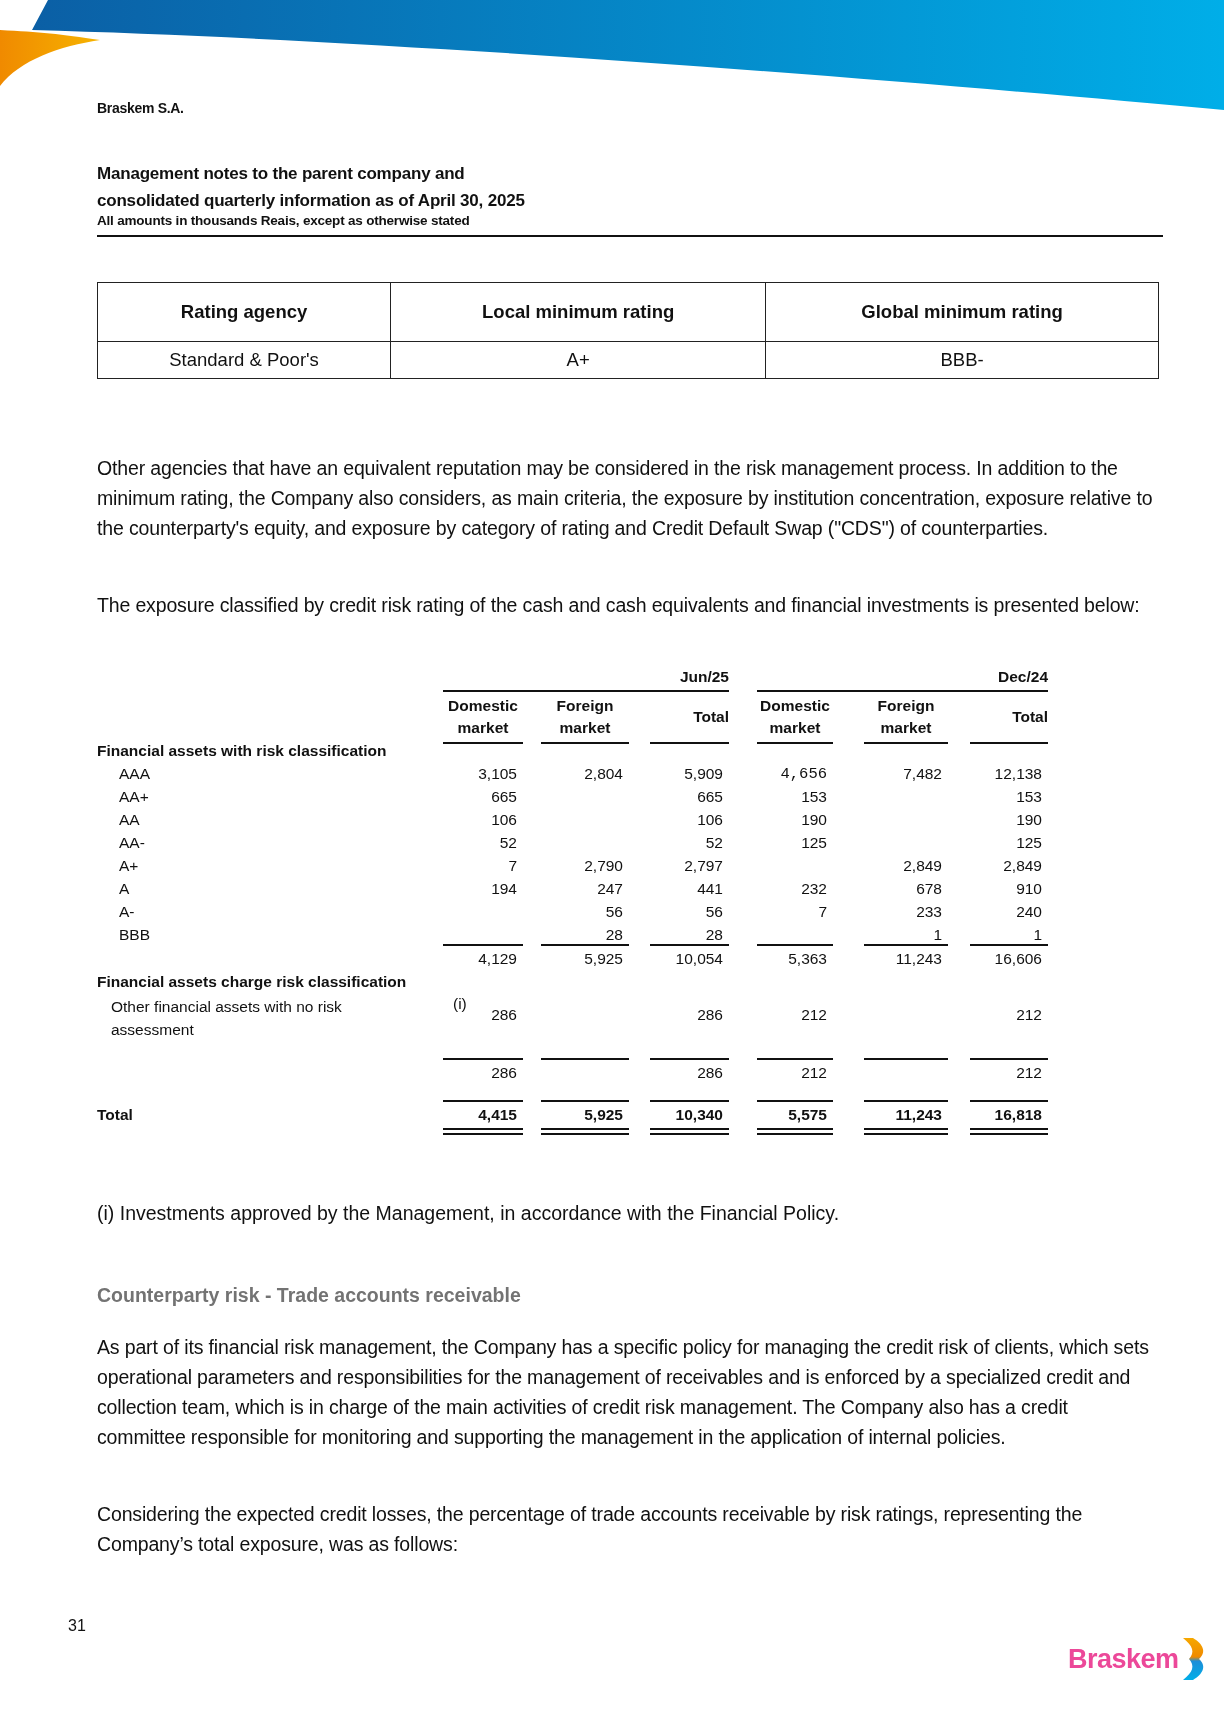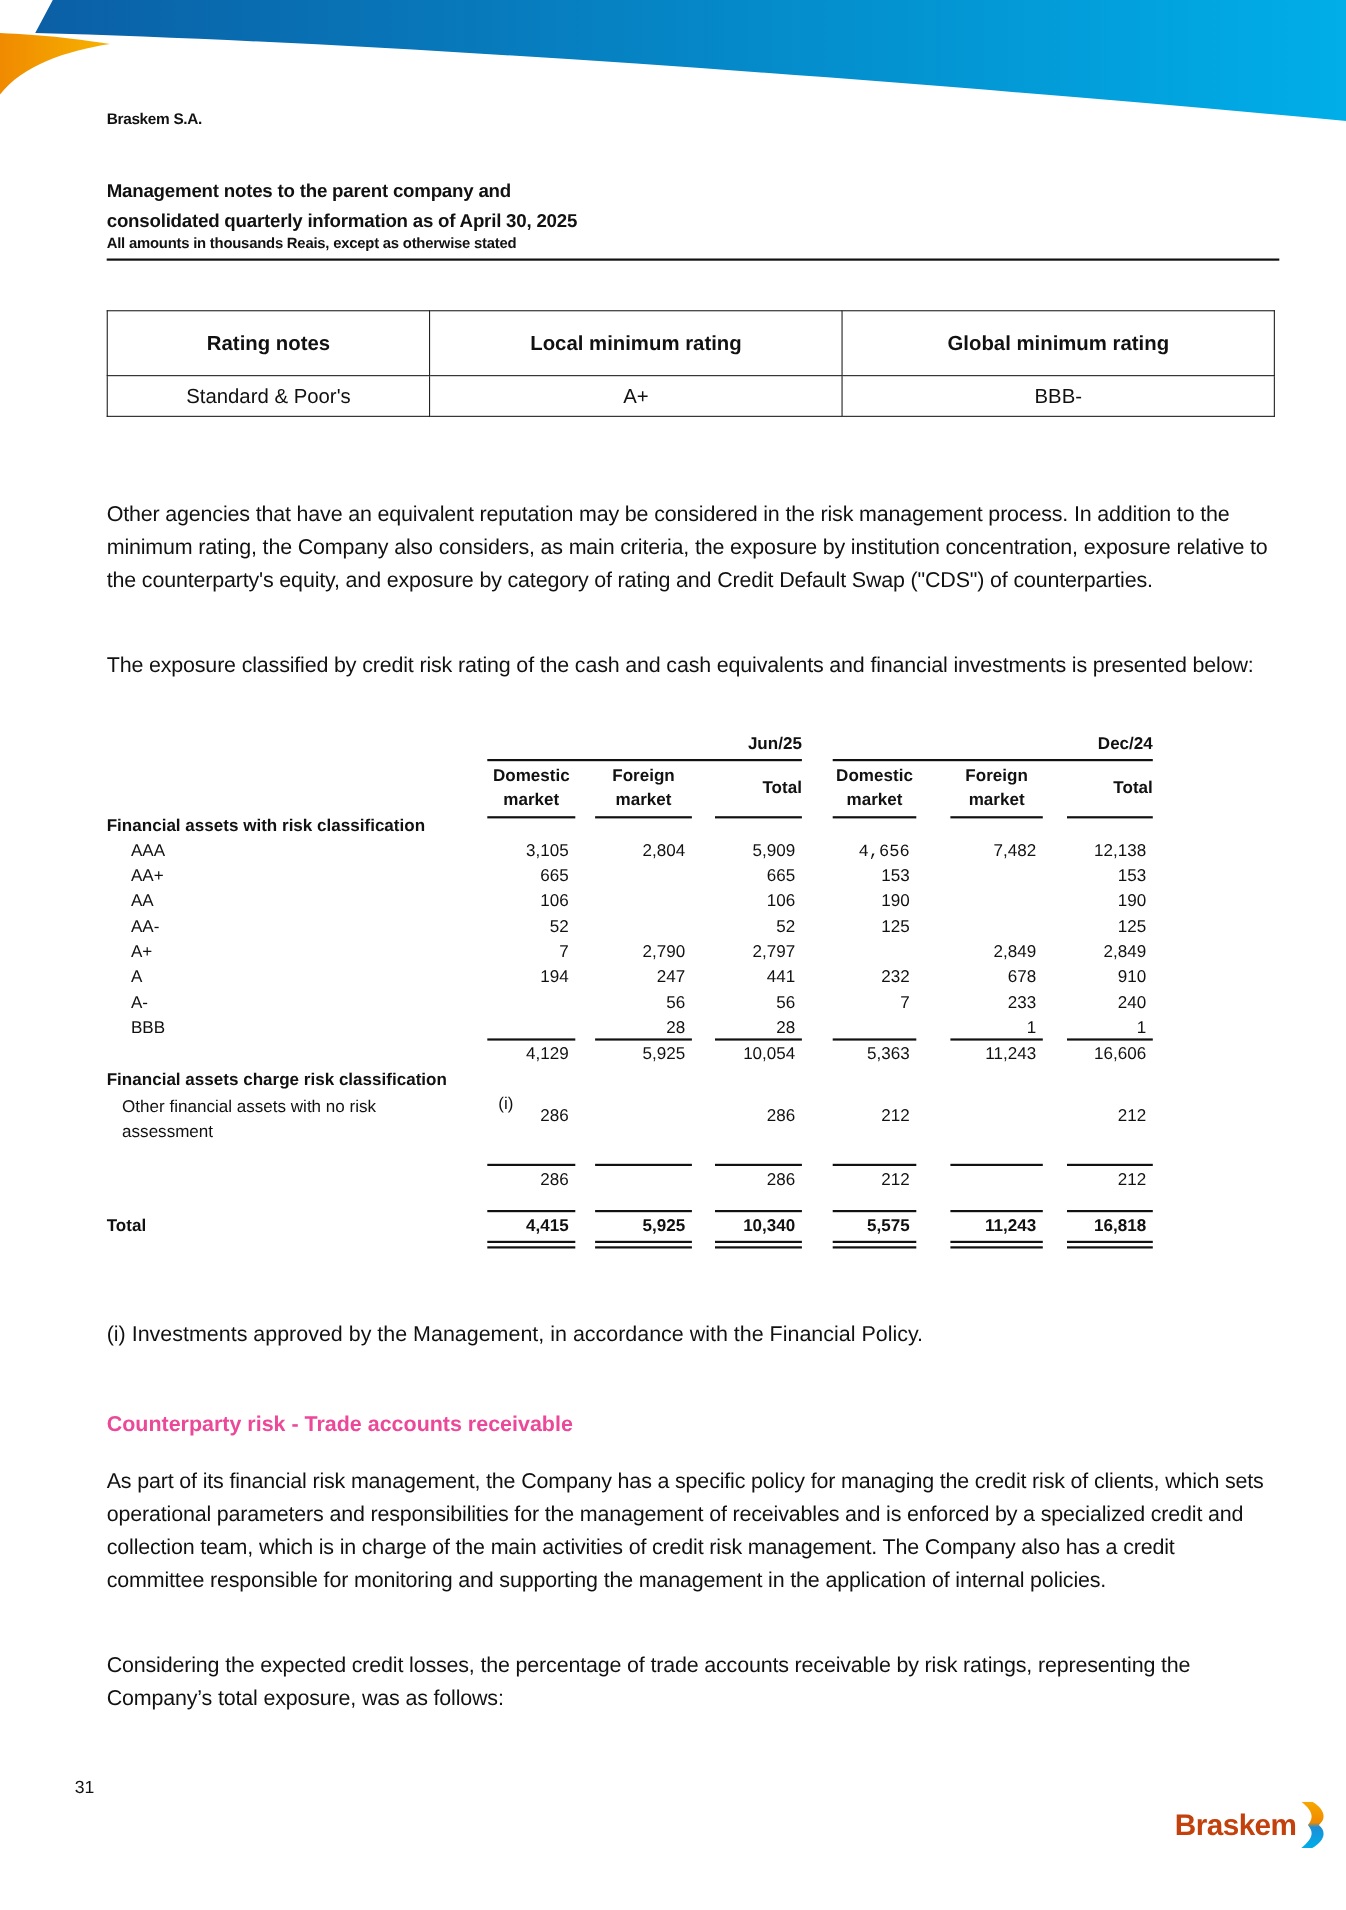--- a/index.html
+++ b/index.html
@@ -23,26 +23,26 @@
 
   .fin { position: absolute; left: 97px; top: 668px; width: 1066px; height: 470px; font-size: 15.5px; }
   .fin .cell { position: absolute; text-align: right; }
   .fin .rule { position: absolute; height: 2px; background: #111; }
   .fin .bold { font-weight: bold; }
   .fin .lbl { position: absolute; left: 0; }
   .fin .lbl.indent { left: 22px; }
   .fin .lbl.indent2 { left: 14px; width: 300px; line-height: 23px; }
 
   .footnote { position: absolute; left: 97px; top: 1202px; font-size: 19.5px; }
-  .section-title { position: absolute; left: 97px; top: 1284px; font-size: 19.5px; font-weight: bold; color: #ec4899; }
+  .section-title { position: absolute; left: 97px; top: 1284px; font-size: 19.5px; font-weight: bold; color: #737373; }
   .p3 { top: 1332px; }
   .p4 { top: 1499px; }
   .page-num { position: absolute; left: 68px; top: 1617px; font-size: 16px; }
   .logo { position: absolute; left: 1068px; top: 1638px; display: flex; align-items: center; }
-  .logo-text { font-size: 27px; font-weight: bold; color: #c2410c; letter-spacing: -0.5px; }
+  .logo-text { font-size: 27px; font-weight: bold; color: #ec4899; letter-spacing: -0.5px; }
 </style>
 </head>
 <body>
 
 <svg class="banner" viewBox="0 0 1224 120" preserveAspectRatio="none">
   <defs>
     <linearGradient id="bg1" x1="0" y1="0" x2="1" y2="0">
       <stop offset="0" stop-color="#0b5fa5"></stop>
       <stop offset="1" stop-color="#00aee8"></stop>
     </linearGradient>
@@ -59,21 +59,21 @@
 <div class="subhead">
   <div>Management notes to the parent company and</div>
   <div>consolidated quarterly information as of April 30, 2025</div>
 </div>
 <div class="subnote">All amounts in thousands Reais, except as otherwise stated</div>
 <div class="header-rule"></div>
 
 <table class="rating">
   <thead>
     <tr>
-      <th>Rating notes</th>
+      <th>Rating agency</th>
       <th>Local minimum rating</th>
       <th>Global minimum rating</th>
     </tr>
   </thead>
   <tbody>
     <tr class="last">
       <td>Standard &amp; Poor's</td>
       <td>A+</td>
       <td>BBB-</td>
     </tr>

